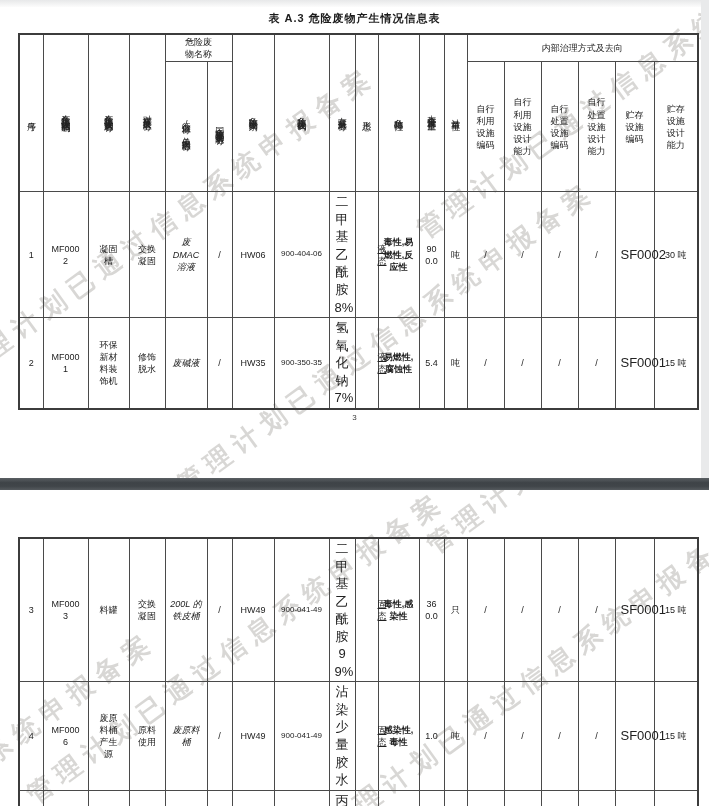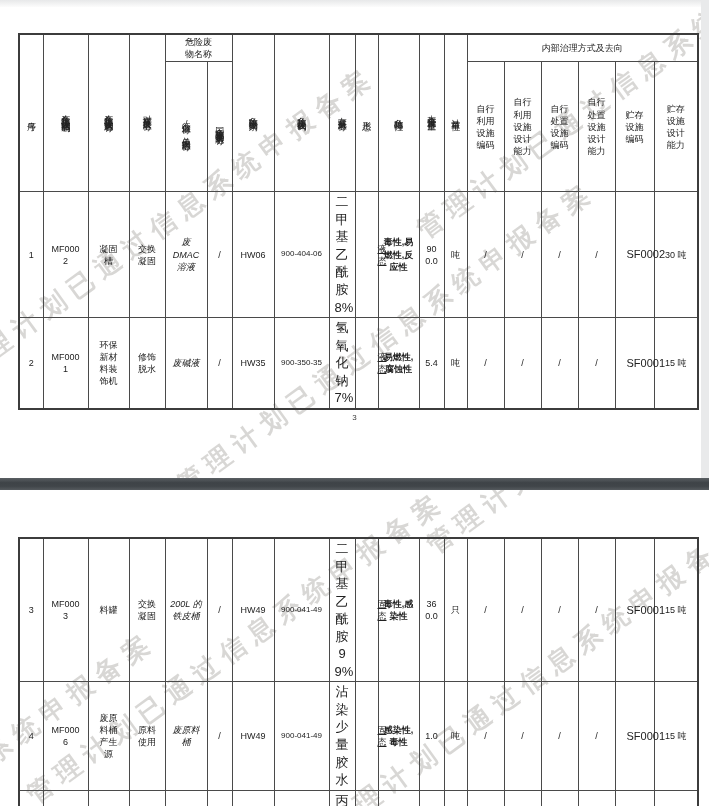--- a/index.html
+++ b/index.html
@@ -48,35 +48,36 @@
 
   .grid td:nth-child(2) { padding:1px 6px; }
   .grid td:nth-child(3) { padding:1px 8px;margin-left:8px; }
   .grid td:nth-child(4) { padding:1px 7px; }
   .grid td:nth-child(5) { padding:1px 4px; word-break:normal; overflow-wrap:break-word;font-style:italic; }
   .grid td:nth-child(8) { font-size:8px; padding:1px 0; white-space:nowrap; }
   .grid td:nth-child(9) { font-size:13px; padding:1px 5px; }
   .grid td:nth-child(10){ padding:1px 22px;text-decoration:underline; }
   .grid td:nth-child(11){ padding:1px 4px;font-weight:bold; }
   .grid td:nth-child(12){ padding:1px 4px;margin-left:20px; }
-  .grid td:nth-child(18){ font-size:11px; padding:1px 11px; white-space:nowrap; }
+  .grid td:nth-child(18){ font-size:13px; padding:1px 5px; white-space:nowrap; }
   .grid td:nth-child(19){ padding:1px 1px; white-space:nowrap; }
 </style>
 </head>
 <body>
 
 <div class="top-strip"></div>
 <div class="right-strip"></div>
 <div class="page-divider"></div>
 
 <div class="page" id="page3">
   <div class="wm" style="left:-40px; top:355px;">管理计划已通过信息系统申报备案</div>
   <div class="wm" style="left:180px; top:470px;">管理计划已通过信息系统申报备案</div>
   <div class="wm" style="left:420px; top:215px;">管理计划已通过信息系统申报备案</div>
 
+  <div class="doc-title">表 A.3 危险废物产生情况信息表</div>
 
   <table class="grid">
     <colgroup>
       <col style="width:24px">
         <col style="width:45px">
         <col style="width:41px">
         <col style="width:36px">
       <col style="width:42px">
         <col style="width:25px">
         <col style="width:42px">

